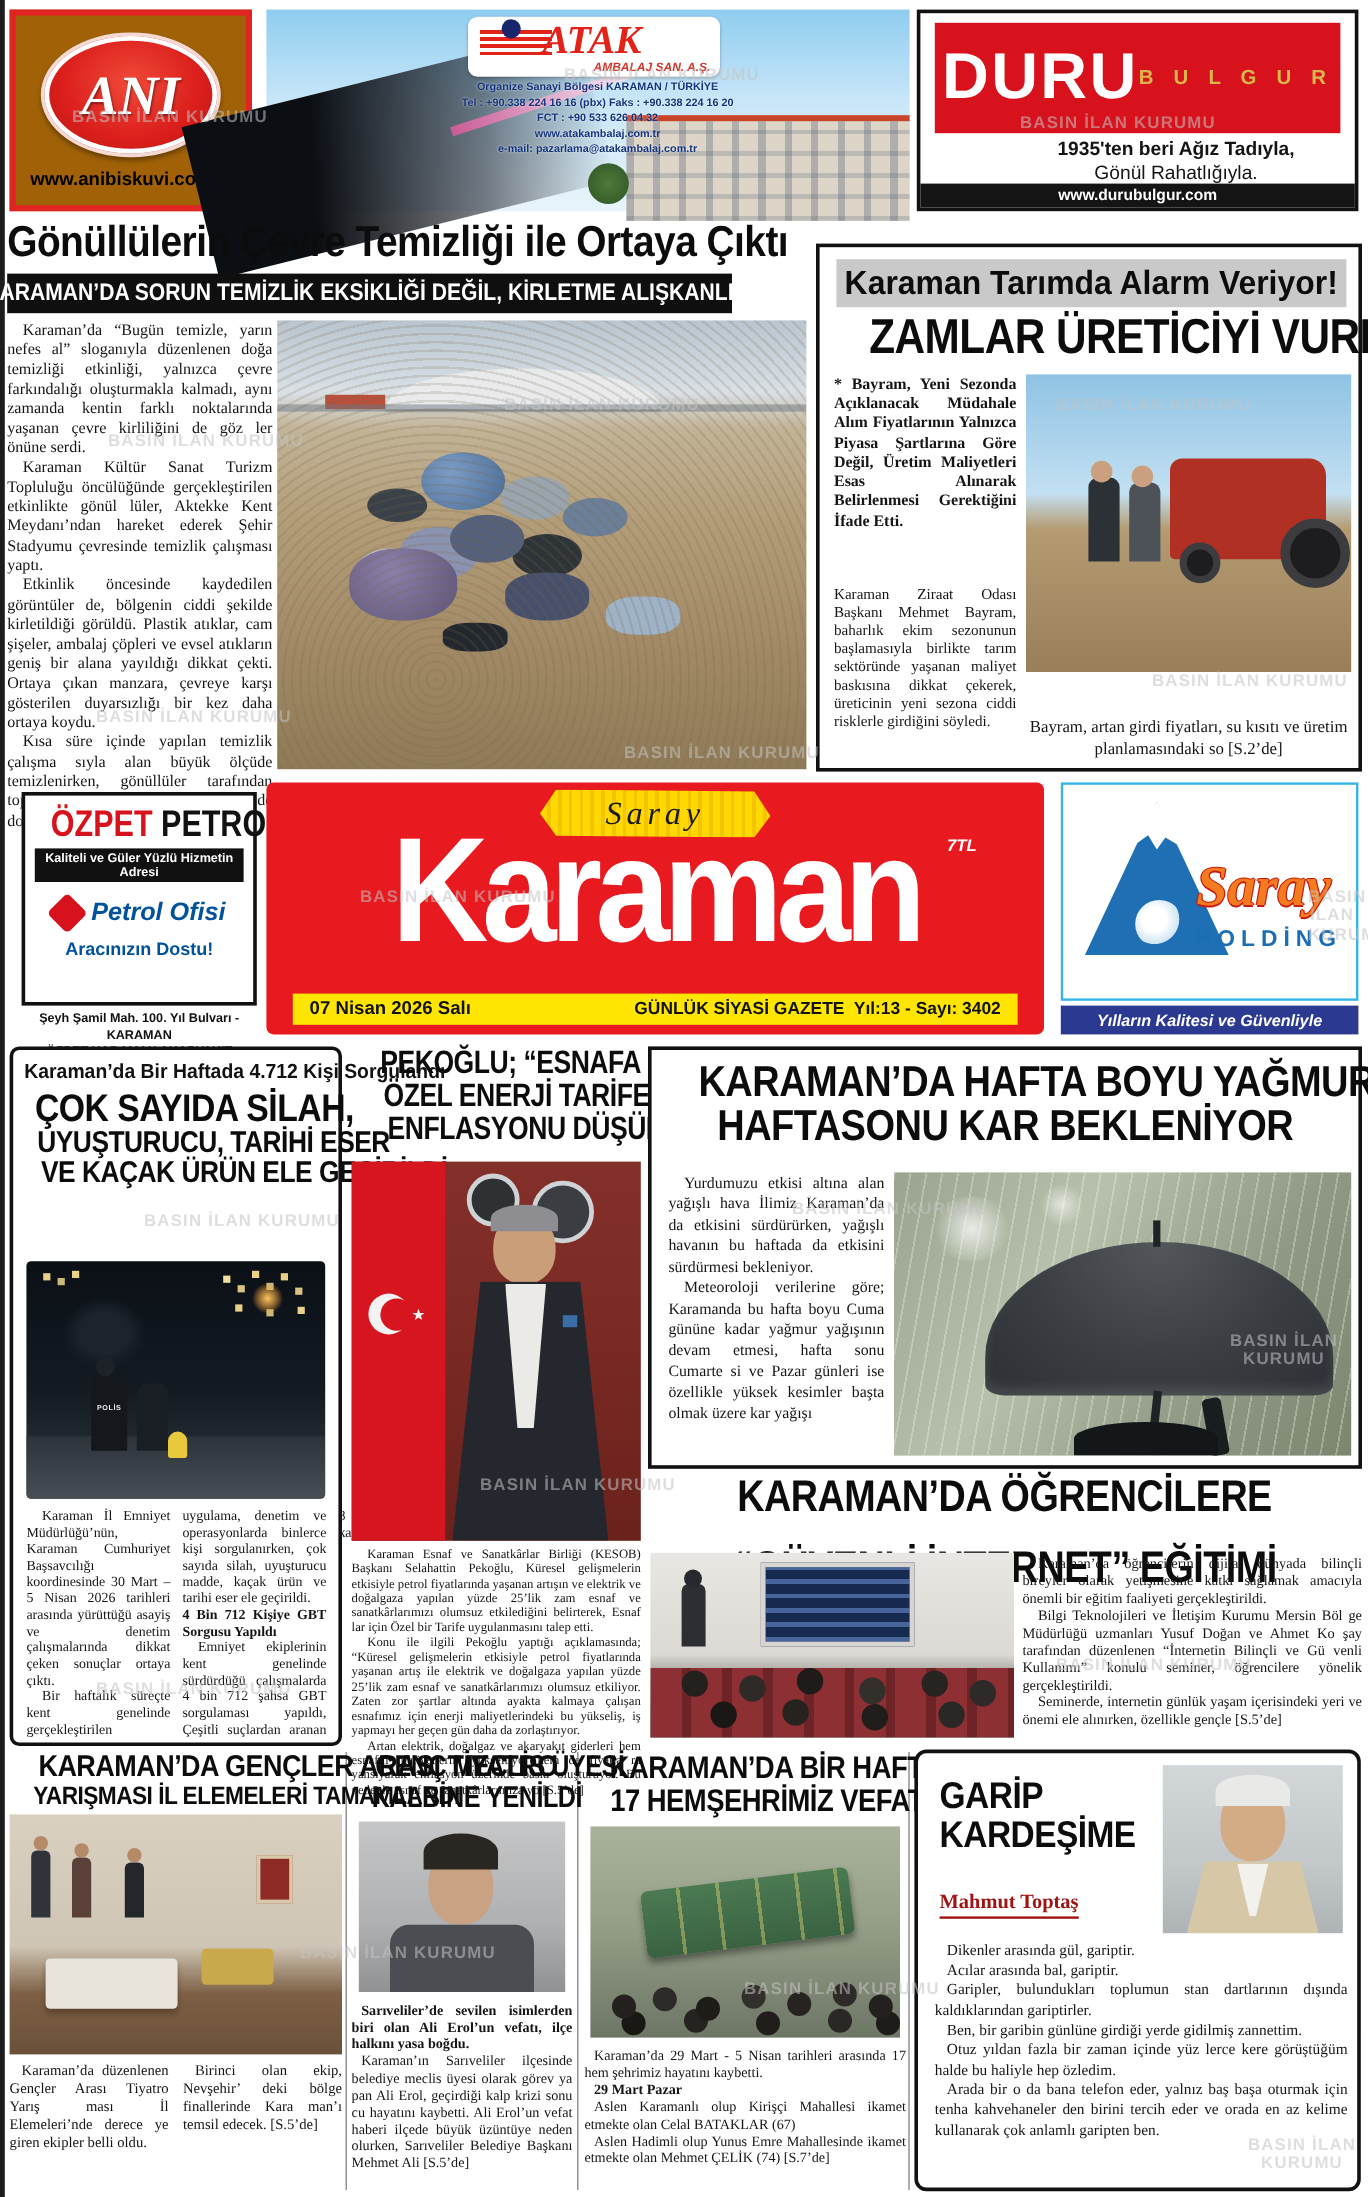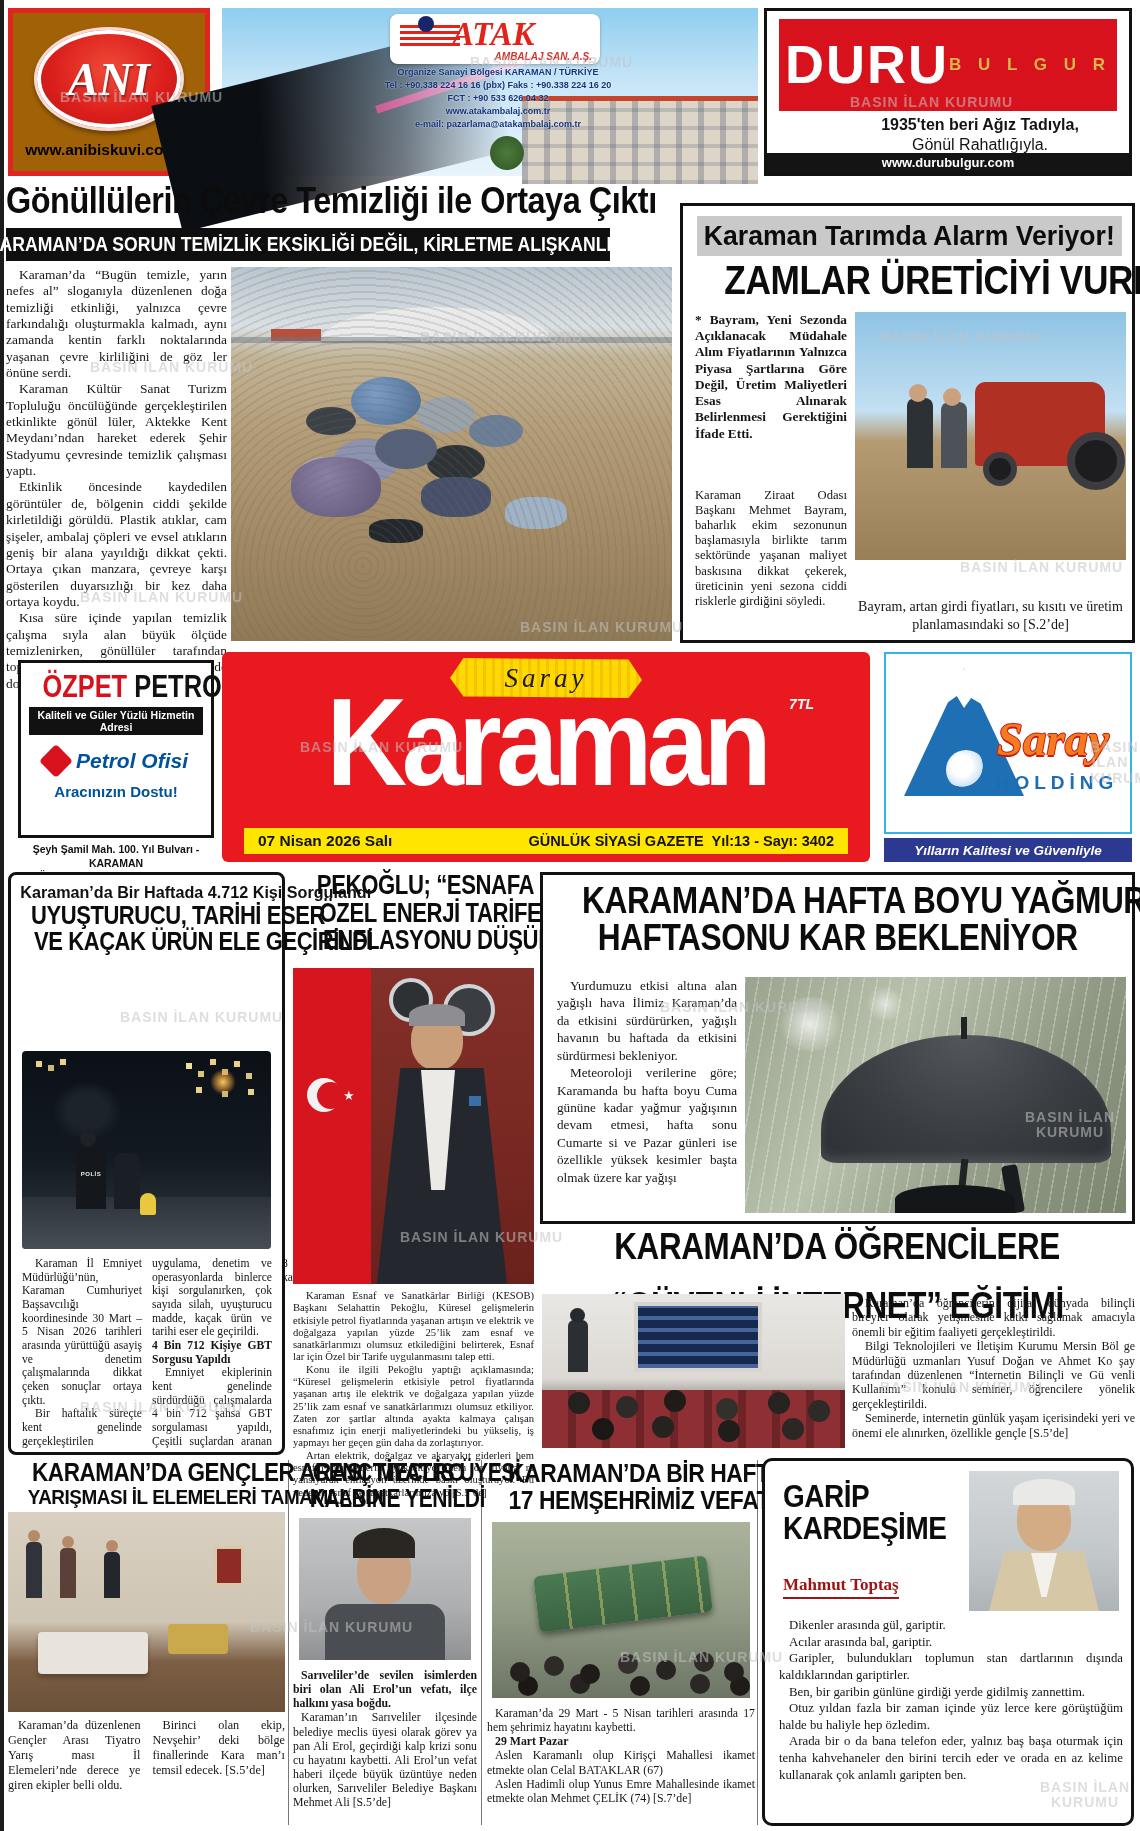--- a/index.html
+++ b/index.html
@@ -153,20 +153,21 @@
     <div class="abs" style="left:60px;top:96px;width:40px;height:40px;border-radius:50%;background:radial-gradient(circle at 40% 40%,#fff 30%,#cfe4f5 60%,#1f6fb4 62%);"></div>
     <div class="abs" style="left:92px;top:58px;width:150px;text-align:center;font-family:'Liberation Serif',serif;font-style:italic;font-weight:900;font-size:47px;color:#f47b20;text-shadow:-1px 0 #c81b12,1px 0 #c81b12,0 -1px #c81b12,0 2px #c81b12;">Saray</div>
     <div class="abs" style="left:96px;top:118px;width:150px;text-align:center;font-weight:900;font-size:19px;letter-spacing:5px;color:#1b6eb5;">HOLDİNG</div>
   </div>
   <div class="abs" style="left:884px;top:838px;width:248px;height:24px;background:#2b3990;color:#fff;font-style:italic;font-weight:bold;font-size:13.5px;display:flex;align-items:center;justify-content:center;">Yılların Kalitesi ve Güvenliyle</div>
 
   <div class="abs" style="left:8px;top:872px;width:277px;height:583px;border:3px solid #111;border-radius:8px;background:#fff;">
     <div style="text-align:center;margin-top:8px;">
       <span class="cx" style="transform:scaleX(.95);font-weight:900;font-size:17px;">Karaman’da Bir Haftada 4.712 Kişi Sorgulandı</span>
     </div>
+    <div class="hl" style="margin-top:4px;font-size:32px;"><span class="cx">ÇOK SAYIDA SİLAH,</span></div>
     <div class="hl" style="font-size:25px;"><span class="cx">UYUŞTURUCU, TARİHİ ESER</span></div>
     <div class="hl" style="font-size:25px;"><span class="cx">VE KAÇAK ÜRÜN ELE GEÇİRİLDİ</span></div>
     <div class="photo" style="left:11px;top:176px;width:249px;height:198px;background:linear-gradient(180deg,#0b1016 0%,#131a22 55%,#232b33 80%,#343b42 100%);border-radius:4px;">
       <div class="abs" style="left:14px;top:10px;width:6px;height:6px;background:#e8d28a;box-shadow:12px 4px #c9b878,24px -2px #e8d28a,150px 2px #f0e0a0,162px 10px #d8c680,174px -2px #e8d28a,186px 8px #c9b878,198px 0 #e8d28a,210px 12px #d8c680,160px 26px #e8d28a,186px 30px #c9b878,212px 28px #e8d28a;"></div>
       <div class="abs" style="left:188px;top:18px;width:26px;height:26px;border-radius:50%;background:radial-gradient(circle,#ffc65e 0%,rgba(255,170,60,.45) 45%,transparent 70%);"></div>
       <div class="abs" style="left:30px;top:30px;width:70px;height:60px;background:radial-gradient(ellipse,#1c232b 40%,transparent 70%);"></div>
       <div class="abs" style="left:0;bottom:0;width:100%;height:52px;background:linear-gradient(180deg,#2c333b,#474e56);"></div>
       <div class="abs" style="left:118px;bottom:34px;width:16px;height:22px;background:#e8c83c;border-radius:8px 8px 2px 2px;"></div>
       <div class="abs" style="left:54px;bottom:40px;width:30px;height:64px;background:#14181d;border-radius:8px 8px 0 0;">
         <div style="margin-top:26px;text-align:center;color:#e9e9e9;font-weight:bold;font-size:6px;letter-spacing:.5px;">POLİS</div>

